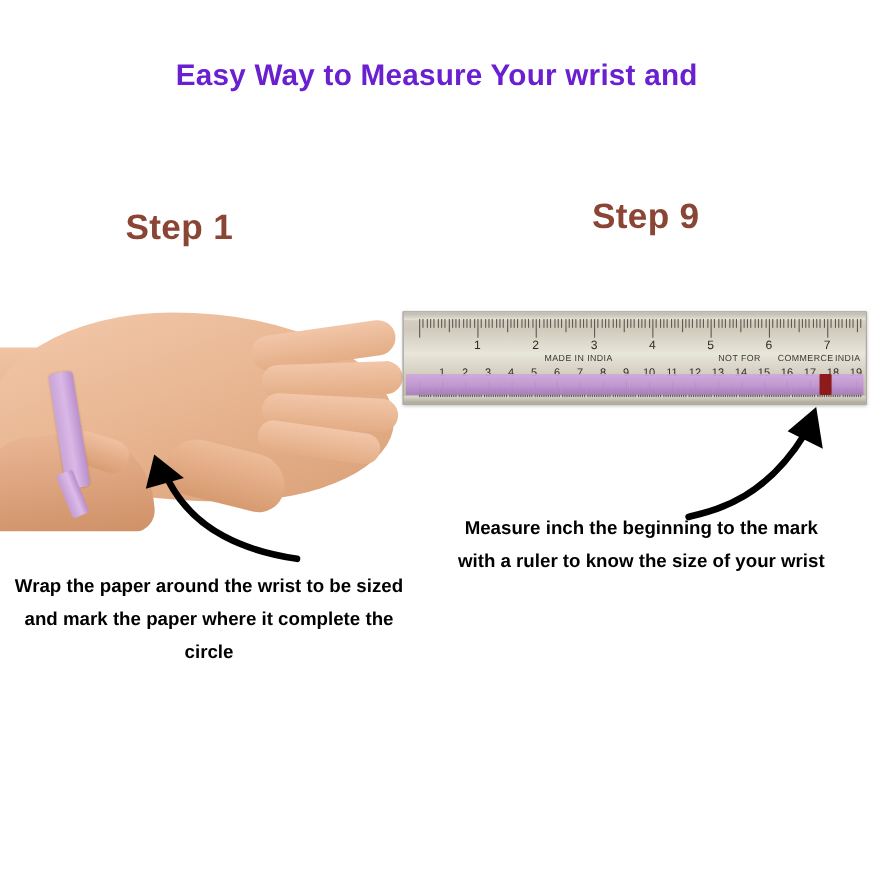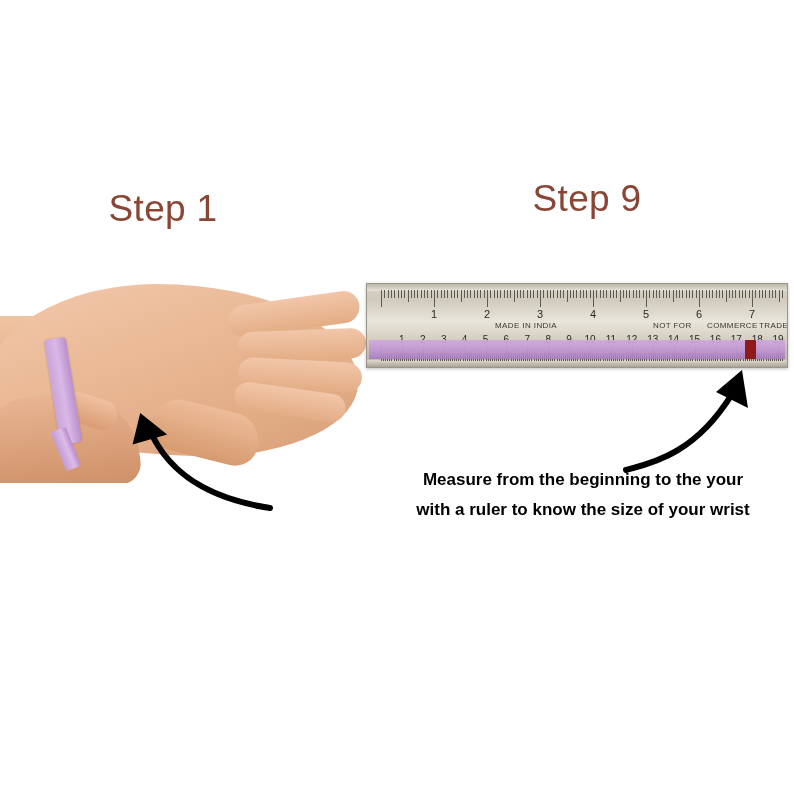--- a/index.html
+++ b/index.html
@@ -32,22 +32,22 @@
     font-size: 27px;
     line-height: 36px;
     letter-spacing: 0.2px;
   }
   .title .line2 { display: block; }
 
   
   .step-heading {
     position: absolute;
     color: #8a4535;
-    font-weight: normal;
-    font-size: 37px;
+    font-weight: bold;
+    font-size: 32px;
     letter-spacing: 0.3px;
   }
   #step1-heading { top: 188px; left: 68px; width: 190px; text-align: center; }
   #step2-heading { top: 178px; left: 492px; width: 190px; text-align: center; }
   #step3-heading { top: 628px; left: 300px; width: 200px; text-align: center; }
 
   
   .caption {
     position: absolute;
     color: #000000;
@@ -221,20 +221,21 @@
   .arrow-svg { position: absolute; }
   #arrow1 { left: 120px; top: 410px; }
   #arrow2 { left: 620px; top: 368px; }
 </style>
 </head>
 <body>
 
 <div class="page">
 
   <div class="title">
+    <span>Easy Way to Measure Your wrist and</span>
   </div>
 
   <div class="step-heading" id="step1-heading">Step 1</div>
 
   <div class="step-heading" id="step2-heading">Step 9</div>
 
   <div class="photo-hand">
     <div class="wrist"></div>
     <div class="hand-shape"></div>
     <div class="finger f1"></div>
@@ -594,31 +595,32 @@
         <div class="rnum-b" style="left: 306.6px;">14</div>
         <div class="rnum-b" style="left: 327.5px;">15</div>
         <div class="rnum-b" style="left: 348.4px;">16</div>
         <div class="rnum-b" style="left: 369.3px;">17</div>
         <div class="rnum-b" style="left: 390.2px;">18</div>
         <div class="rnum-b" style="left: 411.1px;">19</div>
       </div>
     <div class="ruler-brand" id="brand-india">MADE IN INDIA</div>
     <div class="ruler-brand" id="brand-notfor">NOT FOR</div>
     <div class="ruler-brand" id="brand-commerce">COMMERCE</div>
-    <div class="ruler-brand" id="brand-trade">TRADE</div>
+    <div class="ruler-brand" id="brand-trade">INDIA</div>
     <div class="paper-on-ruler"></div>
     <div class="paper-mark"></div>
   </div>
 
   <svg class="arrow-svg" id="arrow1" width="180" height="105" viewBox="0 0 180 105">
     <path d="M150 98 C 110 92, 52 76, 28 16" stroke="#000" stroke-width="6" fill="none" stroke-linecap="round"></path>
     <polygon points="24,2 44,30 8,30" fill="#000" transform="rotate(-16 26 16)"></polygon>
   </svg>
 
   <svg class="arrow-svg" id="arrow2" width="150" height="110" viewBox="0 0 150 110">
     <path d="M6 102 C 28 96, 74 88, 112 26" stroke="#000" stroke-width="6" fill="none" stroke-linecap="round"></path>
     <polygon points="122,2 128,40 96,24" fill="#000"></polygon>
   </svg>
 
-  <div class="caption" id="caption2">Measure from the beginning to the your with a ruler to know the size of your wrist</div>
+  <div class="caption" id="caption1">Wrap the paper around the wrist to be sized and mark the paper where it complete the circle</div>
+  <div class="caption" id="caption2">Measure inch the beginning to the mark with a ruler to know the size of your wrist</div>
 
 
 </div>
 
 </body></html>

